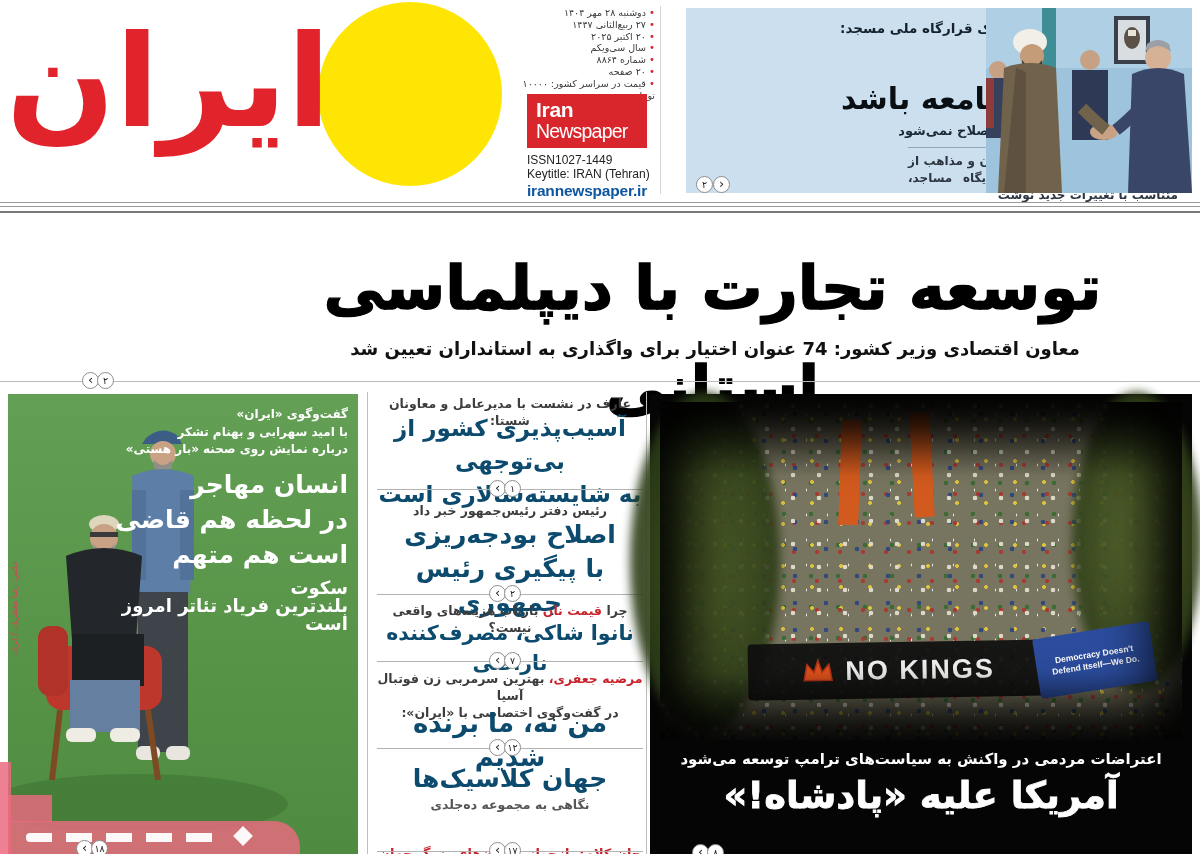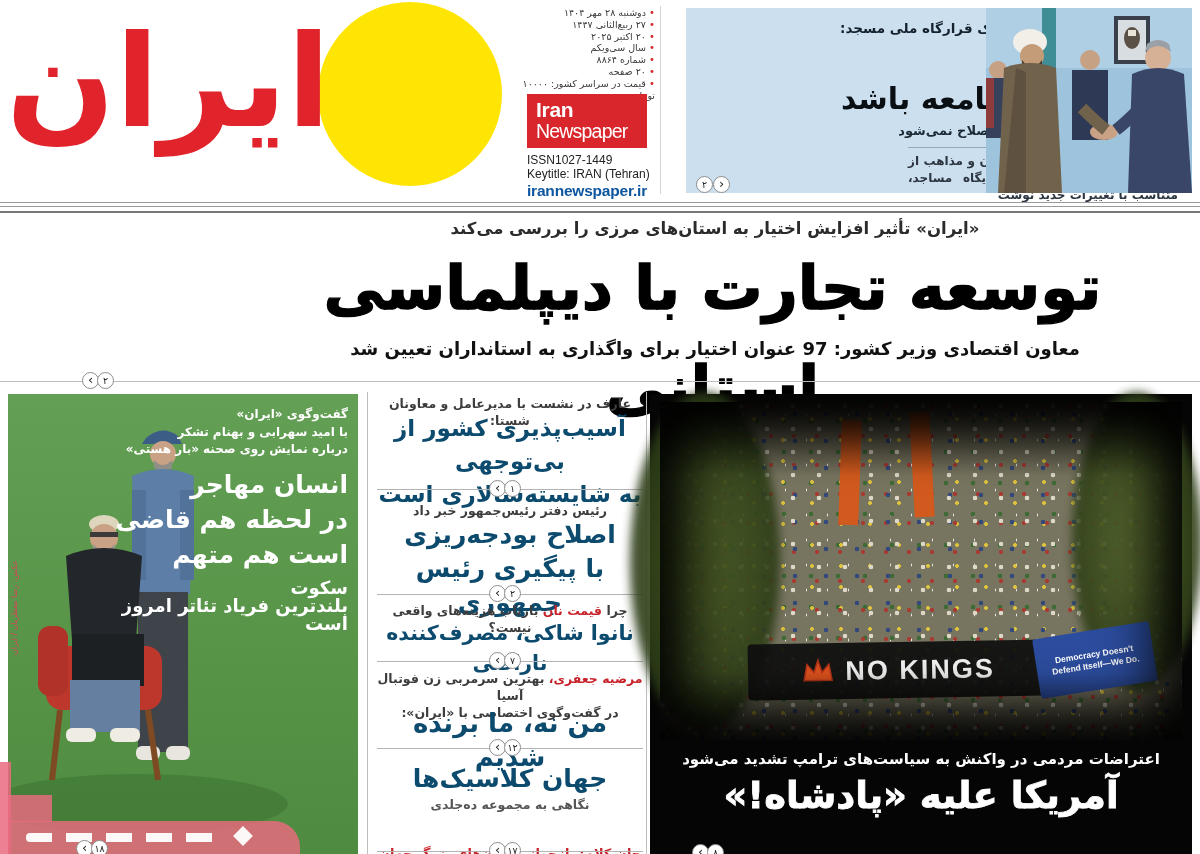--- a/index.html
+++ b/index.html
@@ -181,23 +181,22 @@
     <span class="pgpair" style="position:absolute;left:12px;top:168px;">
       <span class="pgc arrow">‹</span>
       <span class="pgc num">۲</span>
     </span>
   </div>
 
   <div class="abs rule1"></div>
   <div class="abs rule2"></div>
   <div class="abs rule3"></div>
 
-  <div class="abs rtl" id="lead-kicker">«ایران» تأثیر افزایش اختیار به استان‌های مرزی را بررسی می‌کند</div>
   <div class="abs rtl" id="lead-headline">توسعه تجارت با دیپلماسی استانی</div>
-  <div class="abs rtl" id="lead-sub">معاون اقتصادی وزیر کشور: 97 عنوان اختیار برای واگذاری به استانداران تعیین شد</div>
+  <div class="abs rtl" id="lead-sub">معاون اقتصادی وزیر کشور: 74 عنوان اختیار برای واگذاری به استانداران تعیین شد</div>
   <div class="abs" id="lead-rule"></div>
   <span class="pgpair abs" style="left:82px;top:372px;">
     <span class="pgc arrow">‹</span>
     <span class="pgc num">۲</span>
   </span>
 
   <div class="abs vline" id="vl-a"></div>
   <div class="abs vline" id="vl-b"></div>
 
   <div class="abs" id="feat-photo">
@@ -313,21 +312,21 @@
       <div class="oban" style="left:252px;top:10px;transform:rotate(-3deg);"></div>
       <div id="nokings">
         <svg width="34" height="26" viewBox="0 0 34 26">
           <path d="M3 22 L6 6 L13 14 L17 2 L21 14 L28 6 L31 22 Z" fill="#e0521d" stroke="#b23317" stroke-width="1.5"></path>
         </svg>
         <span class="latin">NO KINGS</span>
       </div>
       <div id="bluebanner" class="latin">Democracy Doesn't Defend Itself—We Do.</div>
     </div>
     <div id="usvignette"></div>
-    <div id="us-kicker" class="rtl">اعتراضات مردمی در واکنش به سیاست‌های ترامپ تشدید می‌شود</div>
+    <div id="us-kicker" class="rtl">اعتراضات مردمی در واکنش به سیاست‌های ترامپ توسعه می‌شود</div>
     <div id="us-headline" class="rtl">آمریکا علیه «پادشاه!»</div>
     <span class="pgpair" style="position:absolute;left:42px;top:450px;">
       <span class="pgc arrow">‹</span>
       <span class="pgc num">۸</span>
     </span>
   </div>
 
 </div>
 
 </body></html>

